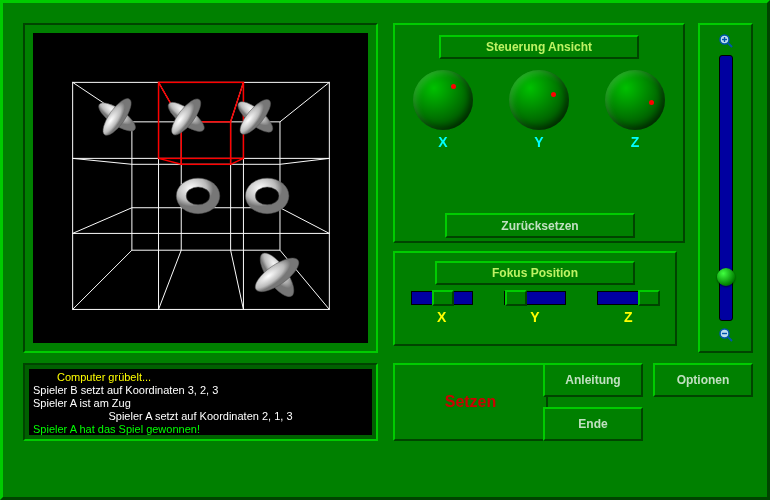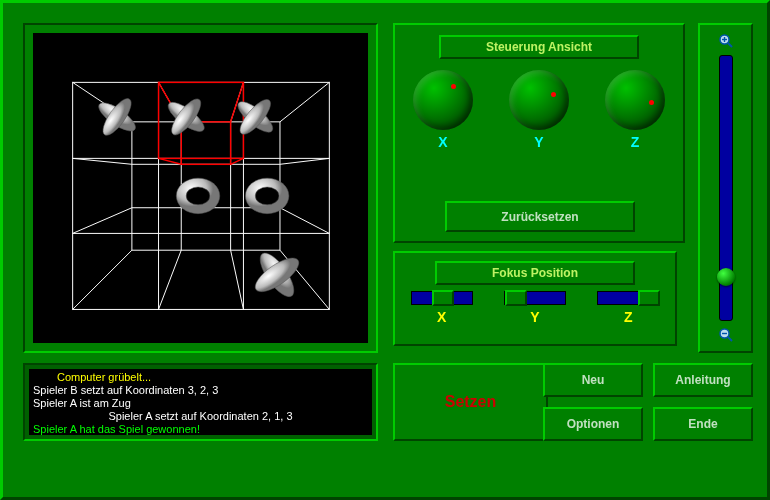--- a/index.html
+++ b/index.html
@@ -59,21 +59,21 @@
   .dial-col { display: flex; flex-direction: column; align-items: center; }
   .dial {
     width: 60px; height: 60px; border-radius: 50%;
     background: radial-gradient(circle at 35% 30%, #00c000, #006000 65%, #004000);
     box-shadow: inset -3px -3px 6px rgba(0,0,0,.5), inset 3px 3px 6px rgba(200,255,200,.2);
     position: relative;
   }
   .dot { position: absolute; width: 5px; height: 5px; border-radius: 50%; background: #ff0000; }
   .dial-label { margin-top: 4px; font-size: 14px; font-weight: bold; color: #00ffff; }
 
-  #reset-btn { position: absolute; top: 176px; left: 50px; width: 190px; height: 31px; }
+  #reset-btn { position: absolute; top: 188px; left: 50px; width: 190px; height: 25px; }
   .btn {
     border: 2px solid #004400;
     border-top-color: #00cc00;
     border-left-color: #00cc00;
     background: #008000;
     font-size: 12px; font-weight: bold;
     color: #c0e0c0;
     display: flex; align-items: center; justify-content: center;
     cursor: pointer; user-select: none;
   }
@@ -273,19 +273,18 @@
         <div style="color: rgb(255, 255, 255);">Spieler B setzt auf Koordinaten 3, 2, 3</div>
         <div style="color: rgb(255, 255, 255);">Spieler A ist am Zug</div>
         <div style="color: rgb(255, 255, 255); text-align: center;">Spieler A setzt auf Koordinaten 2, 1, 3</div>
         <div style="color: rgb(0, 255, 0);">Spieler A hat das Spiel gewonnen!</div>
       </div>
   </div>
 
   <div id="setzen-btn" class="btn red-text">Setzen</div>
 
   <div id="btn-grid">
-    <div class="btn">Neu</div>
     <div class="btn">Anleitung</div>
     <div class="btn">Optionen</div>
     <div class="btn">Ende</div>
   </div>
 
 </div>
 
 </body></html>

